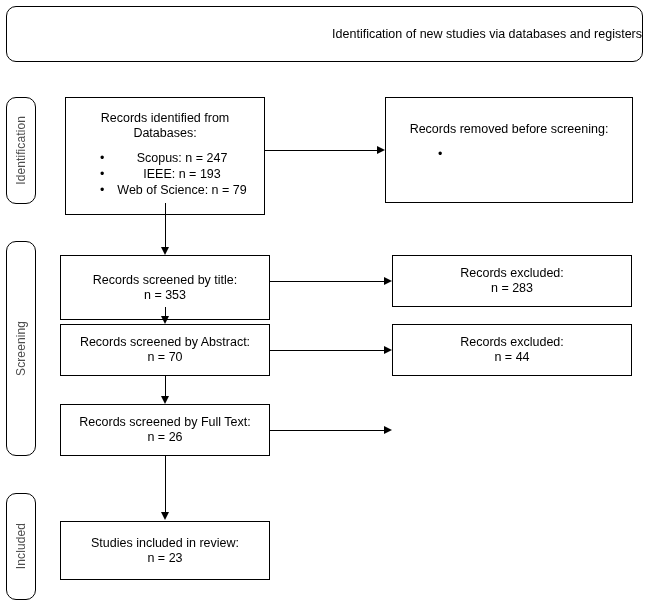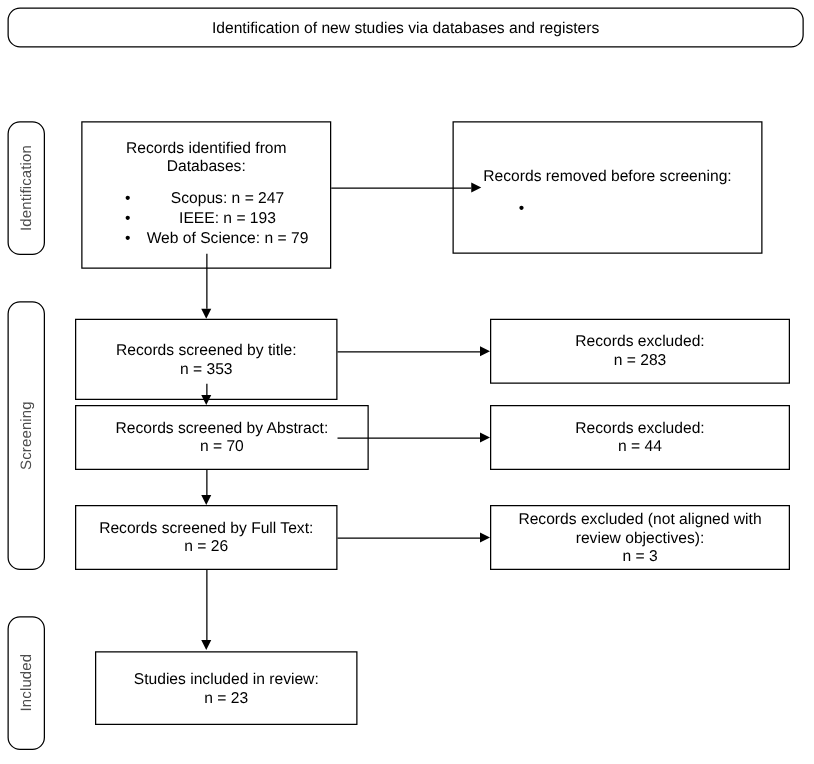--- a/index.html
+++ b/index.html
@@ -122,21 +122,21 @@
     border-top: 4.5px solid transparent;
     border-bottom: 4.5px solid transparent;
     border-left: 8px solid #000000;
   }
 </style>
 </head>
 <body>
 
 <div class="stage">
 
-  <div class="node header-band" style="left:6px; top:6px; width:637px; height:32px;">
+  <div class="node header-band" style="left:6px; top:6px; width:637px; height:56px;align-items:flex-end;">
     <div class="header-title">Identification of new studies via databases and registers</div>
   </div>
 
   <div class="node phase-pill" style="left:6px; top:97px; width:30px; height:107px;">
     <span class="vlabel" style="color:#4d4d4d;">Identification</span>
   </div>
 
   <div class="node phase-pill" style="left:6px; top:241px; width:30px; height:215px;">
     <span class="vlabel" style="color:#4d4d4d;">Screening</span>
   </div>
@@ -156,21 +156,21 @@
         <span class="bullet-dot">•</span>
         <span>IEEE: n = 193</span>
       </li>
       <li>
         <span class="bullet-dot">•</span>
         <span>Web of Science: n = 79</span>
       </li>
     </ul>
   </div>
 
-  <div class="node" style="left:362px; top:97px; width:248px; height:106px; justify-content:flex-start; padding-top:36px;">
+  <div class="node" style="left:385px; top:97px; width:248px; height:106px; justify-content:flex-start; padding-top:24px;">
     <div class="node-title">Records removed before screening:</div>
     <ul class="bullets wide">
       <li>
         <span class="bullet-dot">•</span>
       </li>
     </ul>
   </div>
 
   <div class="hline" style="left:265px; top:150px; width:112px;"></div>
   <div class="arrow-right" style="left:377px; top:145.5px;"></div>
@@ -187,50 +187,46 @@
     <div class="node-text">Records excluded:
 n = 283</div>
   </div>
 
   <div class="hline" style="left:270px; top:281px; width:114px;"></div>
   <div class="arrow-right" style="left:384px; top:276.5px;"></div>
 
   <div class="vline" style="left:165px; top:307px; height:9px;"></div>
   <div class="arrow-down" style="left:160.5px; top:316px;"></div>
 
-  <div class="node" style="left:60px; top:324px; width:235px; height:52px;">
+  <div class="node" style="left:60px; top:324px; width:210px; height:52px;">
     <div class="node-text">Records screened by Abstract:
 n = 70</div>
   </div>
 
   <div class="node" style="left:392px; top:324px; width:240px; height:52px;">
     <div class="node-text">Records excluded:
 n = 44</div>
   </div>
 
   <div class="hline" style="left:270px; top:350px; width:114px;"></div>
   <div class="arrow-right" style="left:384px; top:345.5px;"></div>
 
   <div class="vline" style="left:165px; top:376px; height:20px;"></div>
   <div class="arrow-down" style="left:160.5px; top:396px;"></div>
 
   <div class="node" style="left:60px; top:404px; width:210px; height:52px;">
     <div class="node-text">Records screened by Full Text:
 n = 26</div>
   </div>
 
-  <div class="node" style="left:392px; top:404px; width:240px; height:52px;">
-    <div class="node-text">Records excluded (not aligned with review objectives):
-n = 3</div>
-  </div>
 
   <div class="hline" style="left:270px; top:430px; width:114px;"></div>
   <div class="arrow-right" style="left:384px; top:425.5px;"></div>
 
   <div class="vline" style="left:165px; top:456px; height:56px;"></div>
   <div class="arrow-down" style="left:160.5px; top:512px;"></div>
 
-  <div class="node" style="left:76px; top:521px; width:210px; height:59px;">
+  <div class="node" style="left:60px; top:521px; width:210px; height:59px;">
     <div class="node-text">Studies included in review:
 n = 23</div>
   </div>
 
 </div>
 
 </body></html>

